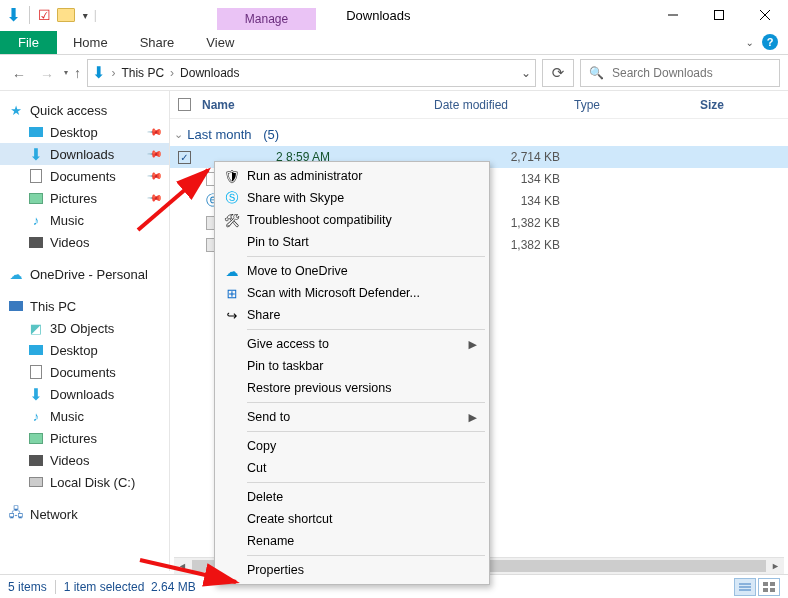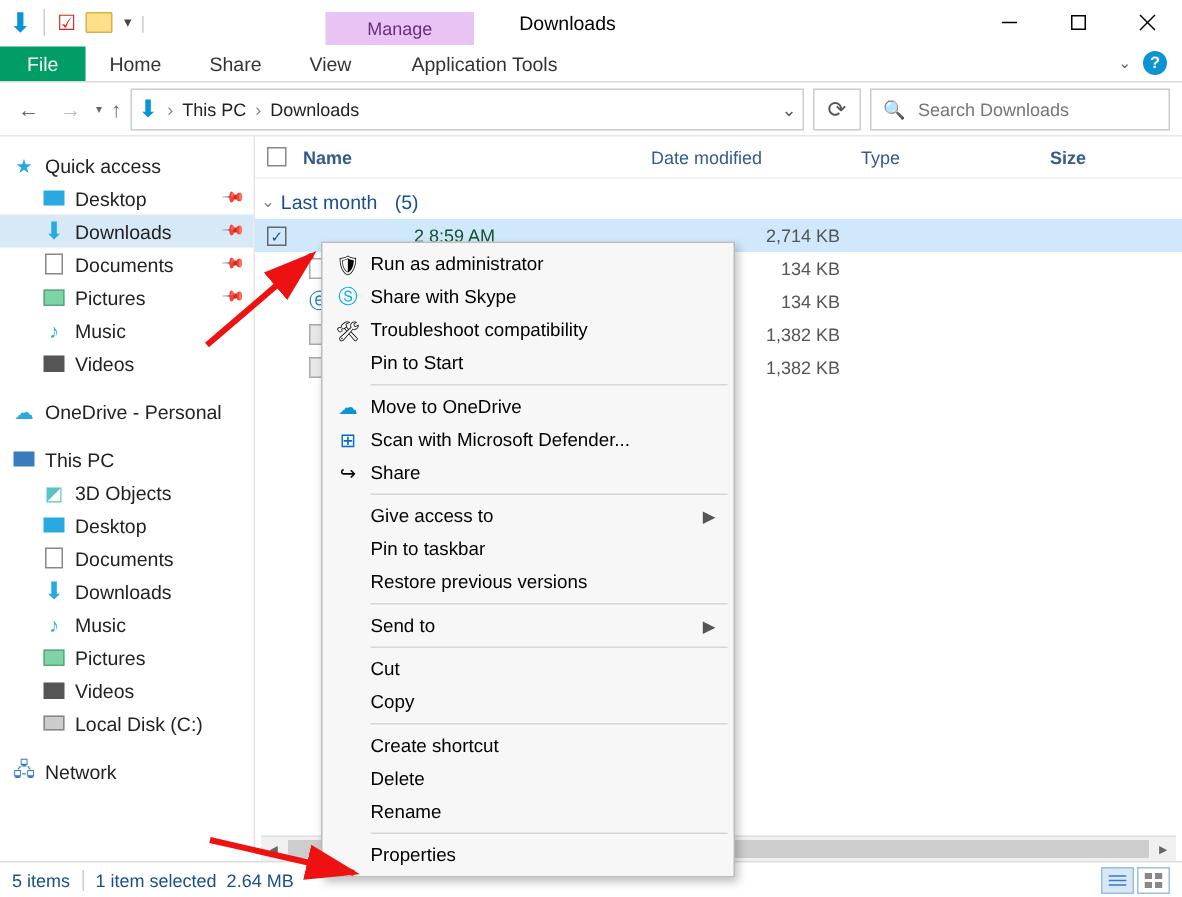--- a/index.html
+++ b/index.html
@@ -143,21 +143,20 @@
         </svg>
       </div>
   </div>
 </div>
 
 <div class="ribbon">
   <div class="file-tab">File</div>
   <div class="ribbon-tab">Home</div>
   <div class="ribbon-tab">Share</div>
   <div class="ribbon-tab">View</div>
-  <div class="ribbon-ctx">Application Tools</div>
   <div class="ribbon-right">
     <span class="rib-dd">⌄</span>
     <span class="help-circ">?</span>
   </div>
 </div>
 
 <div class="navbar">
   <span class="nav-btn">←</span>
   <span class="nav-btn disabled">→</span>
   <span class="nav-dd">▾</span>
@@ -420,31 +419,31 @@
   <div class="cm-item">
       <span>Restore previous versions</span>
     </div>
   <div class="cm-sep"></div>
   <div class="cm-item">
       <span>Send to</span>
       <span class="cm-arrow">▶</span>
     </div>
   <div class="cm-sep"></div>
   <div class="cm-item">
+      <span>Copy</span>
+    </div>
+  <div class="cm-item">
       <span>Cut</span>
     </div>
-  <div class="cm-item">
-      <span>Copy</span>
-    </div>
-  <div class="cm-sep"></div>
+  <div class="cm-sep"></div>
+  <div class="cm-item">
+      <span>Delete</span>
+    </div>
   <div class="cm-item">
       <span>Create shortcut</span>
-    </div>
-  <div class="cm-item">
-      <span>Delete</span>
     </div>
   <div class="cm-item">
       <span>Rename</span>
     </div>
   <div class="cm-sep"></div>
   <div class="cm-item">
       <span>Properties</span>
     </div>
 </div>
 

